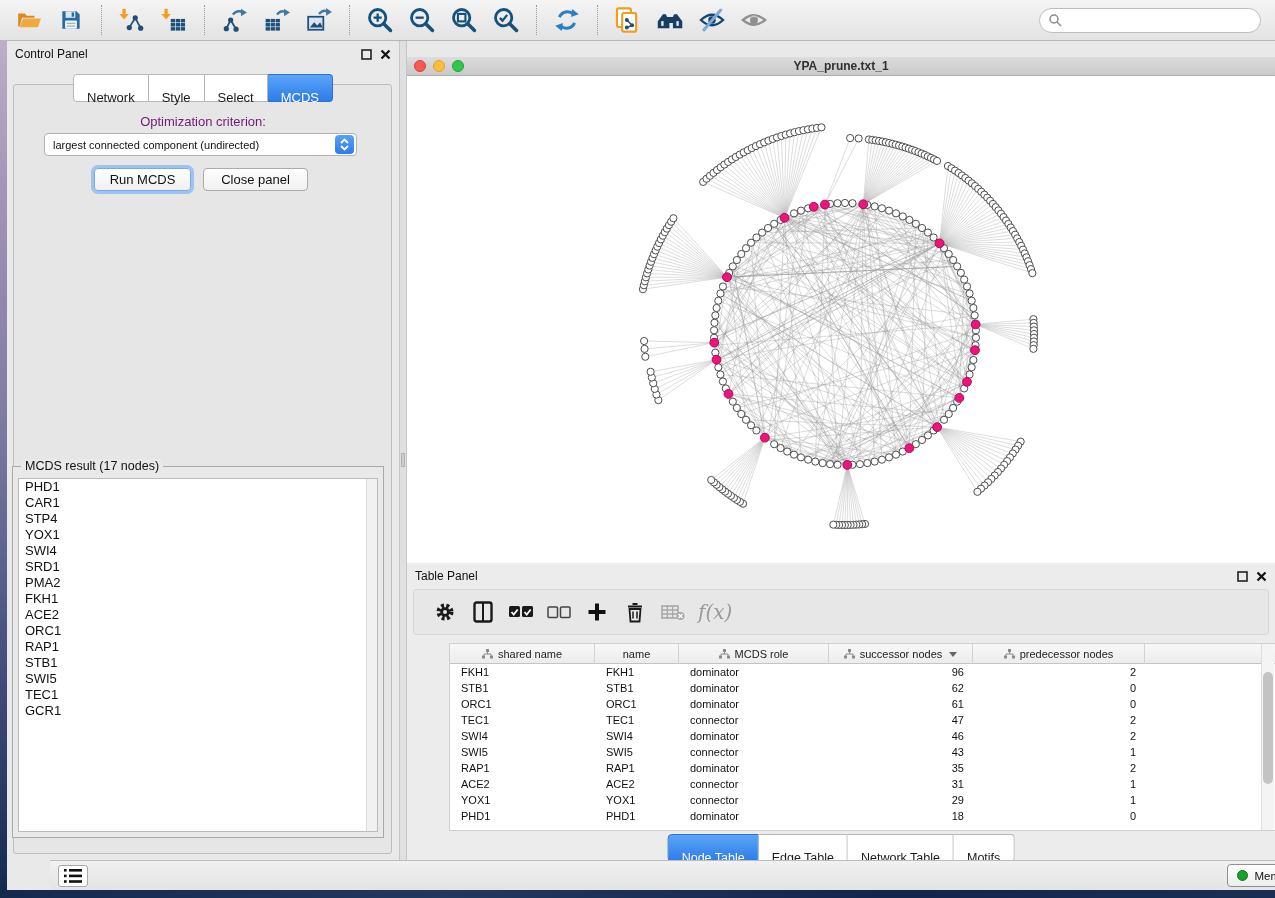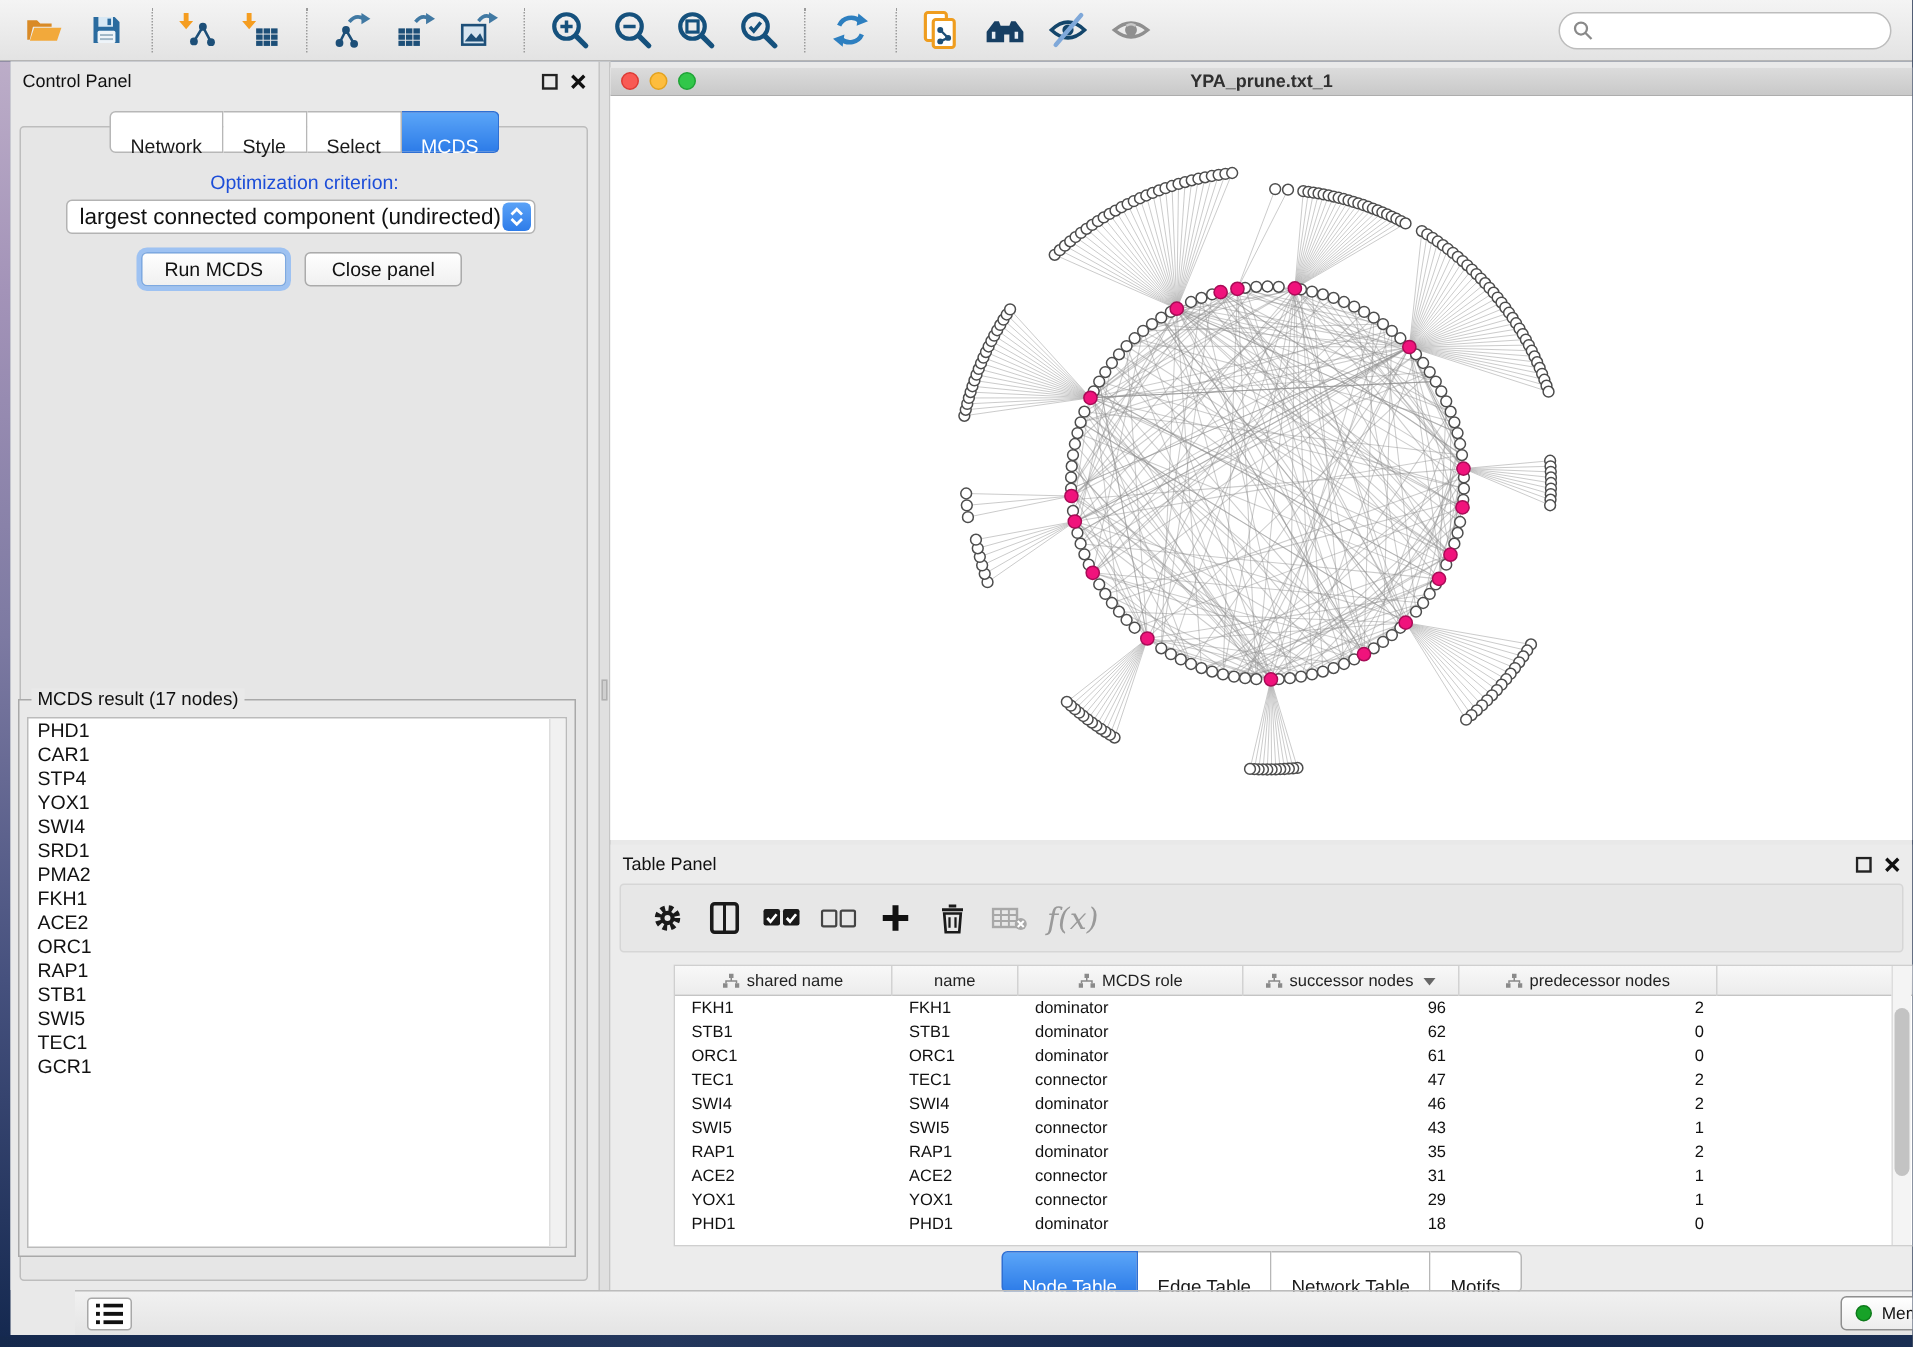--- a/index.html
+++ b/index.html
@@ -27,24 +27,24 @@
   .win-btns{margin-left:auto;display:flex;gap:8px;padding-right:8px;align-items:center;}
   .cp-inner{position:absolute;left:6px;top:43px;width:379px;height:770px;
     border:1px solid #bdbdbd;border-radius:3px;background:#e6e6e6;}
   .seg-wrap{position:absolute;display:flex;}
   #cp-tabs{left:50%;transform:translateX(-50%);top:33px;}
   .seg-btn{height:22px;line-height:20px;padding:13px 13px;font-size:13px;color:#1a1a1a;background:#fff;
     border:1px solid #b7b7b7;border-left:none;cursor:default;}
   .seg-btn.first{border-left:1px solid #b7b7b7;border-radius:4px 0 0 4px;}
   .seg-btn.last{border-radius:0 4px 4px 0;}
   .seg-btn.active{background:linear-gradient(#5ba5f8,#2d7ce8);color:#fff;border-color:#2f6fd3;}
-  #opt-label{position:absolute;left:0;right:0;top:73px;text-align:center;font-size:13px;color:#1d4ed8;}
+  #opt-label{position:absolute;left:0;right:0;top:73px;text-align:center;font-size:13px;color:#701a75;}
   #opt-select{position:absolute;left:37px;top:92px;width:313px;height:23px;background:#fff;
     border:1px solid #b3b3b3;border-radius:4px;display:flex;align-items:center;}
-  #opt-select .val{flex:1;font-size:15px;padding-left:8px;color:#111;white-space:nowrap;}
+  #opt-select .val{flex:1;font-size:11px;padding-left:8px;color:#111;white-space:nowrap;}
   .stepper{width:19px;height:19px;margin-right:2px;border-radius:4px;
     background:linear-gradient(#5aa2f7,#2e7ce9);display:flex;flex-direction:column;
     align-items:center;justify-content:center;}
   .cp-btn{position:absolute;top:127px;height:23px;font-size:13px;color:#111;
     background:linear-gradient(#ffffff,#f0f0f0);border:1px solid #ababab;border-radius:4px;}
   #run-btn{left:87px;width:97px;border-color:#7da9e2;box-shadow:0 0 0 3px rgba(110,170,250,.6);}
   #close-btn{left:196px;width:105px;}
   
   #mcds-box{position:absolute;left:5px;top:425px;width:372px;height:372px;
     border:1px solid #a9a9a9;background:#e9e9e9;}
@@ -52,21 +52,21 @@
     font-size:12.5px;color:#111;}
   #mcds-list{position:absolute;left:5px;top:11px;right:5px;bottom:5px;background:#fff;
     border:1px solid #bbb;overflow:hidden;}
   #mcds-list .item{font-size:13px;line-height:16px;padding-left:6px;color:#111;}
   #mcds-scroll{position:absolute;right:0;top:0;bottom:0;width:11px;background:#f1f1f1;border-left:1px solid #ddd;}
   
   #splitter-v{position:absolute;left:392px;top:0;width:8px;height:819px;background:#e0e0e0;
     border-left:1px solid #c6c6c6;border-right:1px solid #c6c6c6;}
   #splitter-grip{position:absolute;left:1px;top:412px;width:4px;height:14px;background:#cfcfcf;border:1px solid #b0b0b0;}
   
-  #net-window{position:absolute;left:400px;top:4px;width:868px;height:515px;background:#fff;}
+  #net-window{position:absolute;left:400px;top:16px;width:868px;height:515px;background:#fff;}
   #net-titlebar{position:absolute;left:0;top:0;right:0;height:19px;
     background:linear-gradient(#dcdcdc,#c9c9c9);border-bottom:1px solid #adadad;
     display:flex;align-items:center;}
   .traffic{width:12px;height:12px;border-radius:50%;margin-left:7px;}
   #net-title{position:absolute;left:0;right:0;text-align:center;font-size:12px;font-weight:600;color:#303030;}
   #net-canvas{position:absolute;left:0;top:19px;width:868px;height:496px;background:#fff;}
   
   #table-panel{position:absolute;left:400px;top:522px;width:868px;height:297px;background:#ececec;}
   #tp-toolbar{position:absolute;left:6px;right:6px;top:26px;height:46px;
     background:#e7e7e7;border:1px solid #d6d6d6;border-radius:3px;display:flex;align-items:center;padding-left:16px;}

